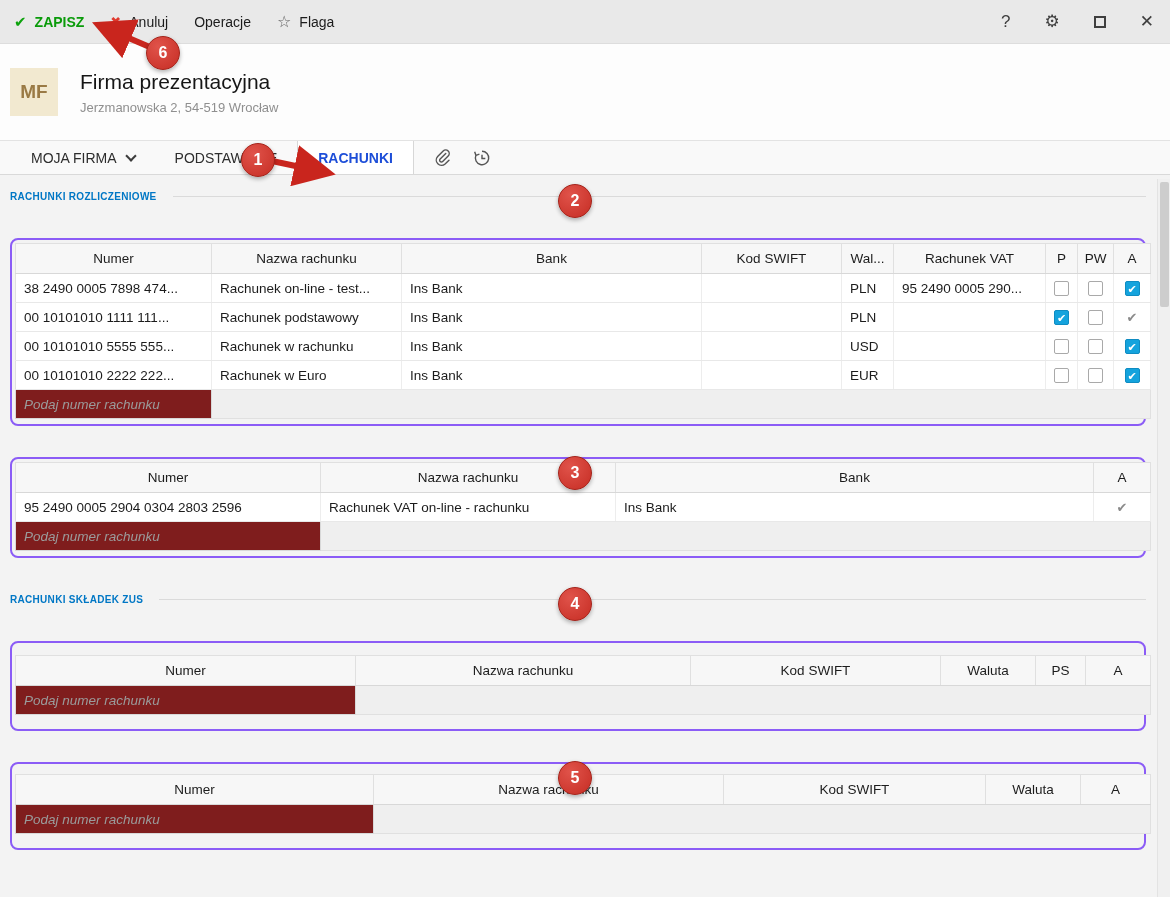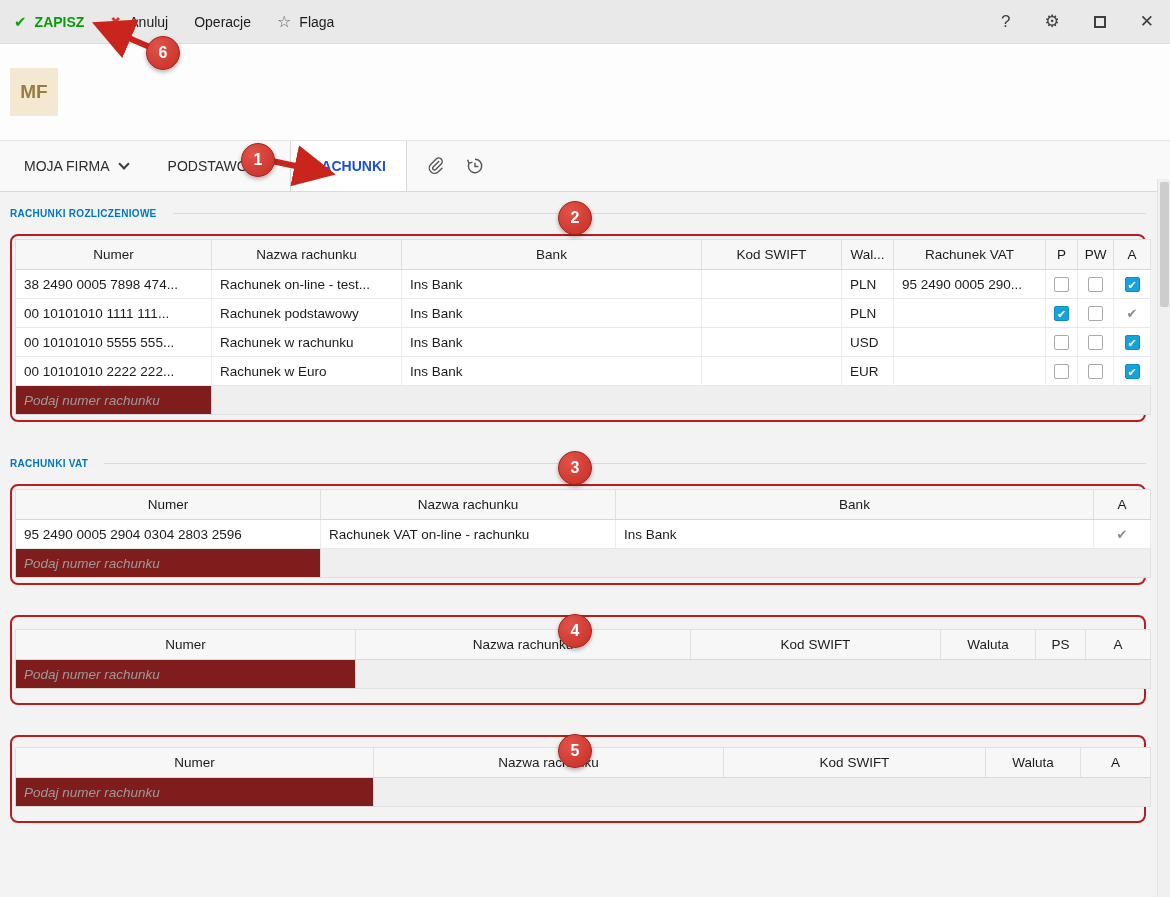--- a/index.html
+++ b/index.html
@@ -28,39 +28,39 @@
     font-size:19px; font-weight:bold; display:flex; align-items:center;
     justify-content:center; flex:0 0 auto; }
   .hmain { margin-left:22px; }
   .company-name { font-size:21px; color:#161616; }
   .company-address { font-size:13px; color:#8f8f8f; margin-top:6px; }
   .hright { margin-left:auto; text-align:right; }
   .tax-id { font-size:23px; color:#161616; }
   .country { font-size:13px; color:#4f4f4f; margin-top:5px; }
 
   
-  .tabbar { height:52px; background:#f9f9f9; border-top:1px solid #e3e3e3;
-    border-bottom:1px solid #d9d9d9; display:flex; align-items:stretch; padding-left:4px; }
+  .tabbar { height:35px; background:#f9f9f9; border-top:1px solid #e3e3e3;
+    border-bottom:1px solid #d9d9d9; display:flex; align-items:stretch; padding-left:11px; }
   .tab { display:flex; align-items:center; padding:0 20px; font-size:14px; color:#2d2d2d; }
   .tab-active { background:#fff; color:#1d4ed8; font-weight:bold;
     border-left:1px solid #d7d7d7; border-right:1px solid #d7d7d7; }
   .chev { width:8px; height:8px; border-right:2px solid #3c3c3c;
     border-bottom:2px solid #3c3c3c; transform:rotate(45deg); display:inline-block;
     margin-left:10px; margin-top:-4px; }
   .tabicons { display:flex; align-items:center; gap:20px; padding:0 18px; }
   .tabicon { display:flex; align-items:center; }
 
   
   .content { padding:10px 24px 0 10px; position:relative; }
   .section { position:relative; margin-bottom:30px; }
   .section-head { display:flex; align-items:center; height:22px; }
   .section-head h2 { font-size:10px; font-weight:bold; color:#0077c5; letter-spacing:.3px; }
   .section-head::after { content:""; flex:1; height:1px; background:#dadada; margin-left:16px; }
 
-  .table-wrap { margin-top:10px; border:2px solid #b91c1c; border-radius:8px; }
+  .table-wrap { margin-top:31px; border:2px solid #8b5cf6; border-radius:8px; }
   .wrap-s0,.wrap-s1 { padding:3px 3px 5px; }
   .wrap-s2 { padding:12px 3px 14px; }
   .wrap-s3 { padding:10px 3px 14px; }
 
   table.grid { width:100%; border-collapse:collapse; table-layout:fixed;
     background:#fff; font-size:13.5px; border:1px solid #e0e0e0; }
   .grid thead th { height:30px; background:#f7f7f7; font-weight:normal; color:#1c1c1c;
     border-right:1px solid #e0e0e0; border-bottom:1px solid #d8d8d8; text-align:center;
     padding:0 4px; overflow:hidden; white-space:nowrap; }
   .grid td { height:29px; border-right:1px solid #ededed; border-bottom:1px solid #e8e8e8;
@@ -115,20 +115,24 @@
   <div class="win-group">
     <span class="win-icon">?</span>
     <span class="win-icon">⚙</span>
     <span class="max-box"></span>
     <span class="win-icon">✕</span>
   </div>
 </div>
 
 <div class="header">
   <div class="avatar">MF</div>
+  <div class="hmain">
+    <div class="company-name">Firma prezentacyjna</div>
+    <div class="company-address">Jerzmanowska 2, 54-519 Wrocław</div>
+  </div>
 </div>
 
 <div class="tabbar">
   <div class="tab">
     <span>MOJA FIRMA</span>
     <span class="chev"></span>
   </div>
   <div class="tab">
     <span>PODSTAWOWE</span>
   </div>
@@ -232,23 +236,20 @@
             <tr class="ph-row">
               <td class="ph">Podaj numer rachunku</td>
               <td colspan="8" class="ph-rest"></td>
             </tr>
           </tbody>
       </table>
     </div>
   </section>
 
   <section class="section">
-    <div class="section-head">
-      <h2>RACHUNKI VAT</h2>
-    </div>
     <div class="badge sbadge">3</div>
     <div class="table-wrap wrap-s1">
       <table class="grid">
         <colgroup>
           <col style="width:305px">
             <col style="width:295px">
             <col style="width:478px">
             <col style="width:57px">
         </colgroup>
         <thead>
@@ -269,20 +270,23 @@
             <tr class="ph-row">
               <td class="ph">Podaj numer rachunku</td>
               <td colspan="3" class="ph-rest"></td>
             </tr>
           </tbody>
       </table>
     </div>
   </section>
 
   <section class="section">
+    <div class="section-head">
+      <h2>RACHUNKI SKŁADEK ZUS</h2>
+    </div>
     <div class="badge sbadge">4</div>
     <div class="table-wrap wrap-s2">
       <table class="grid">
         <colgroup>
           <col style="width:340px">
             <col style="width:335px">
             <col style="width:250px">
           <col style="width:95px">
             <col style="width:50px">
             <col style="width:65px">

